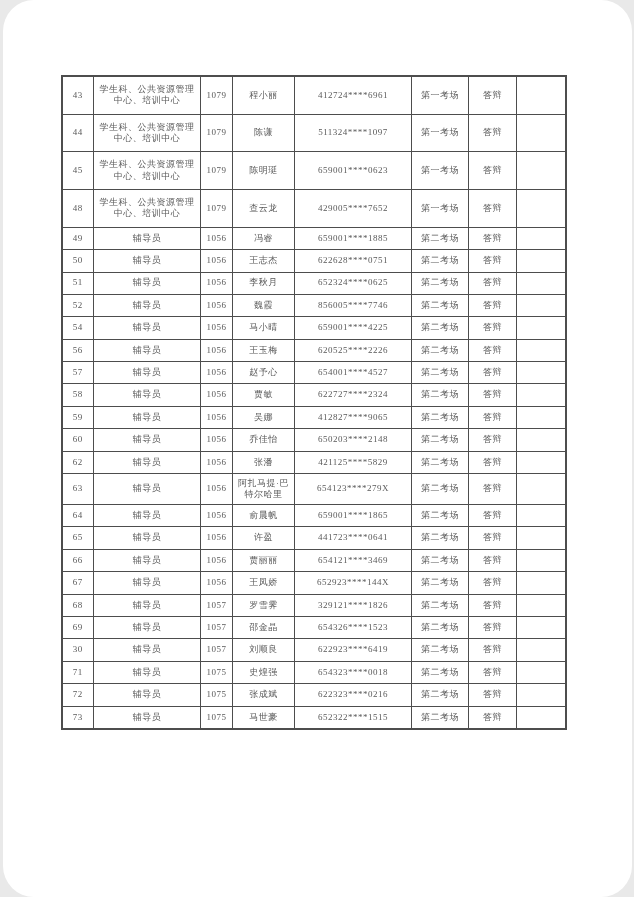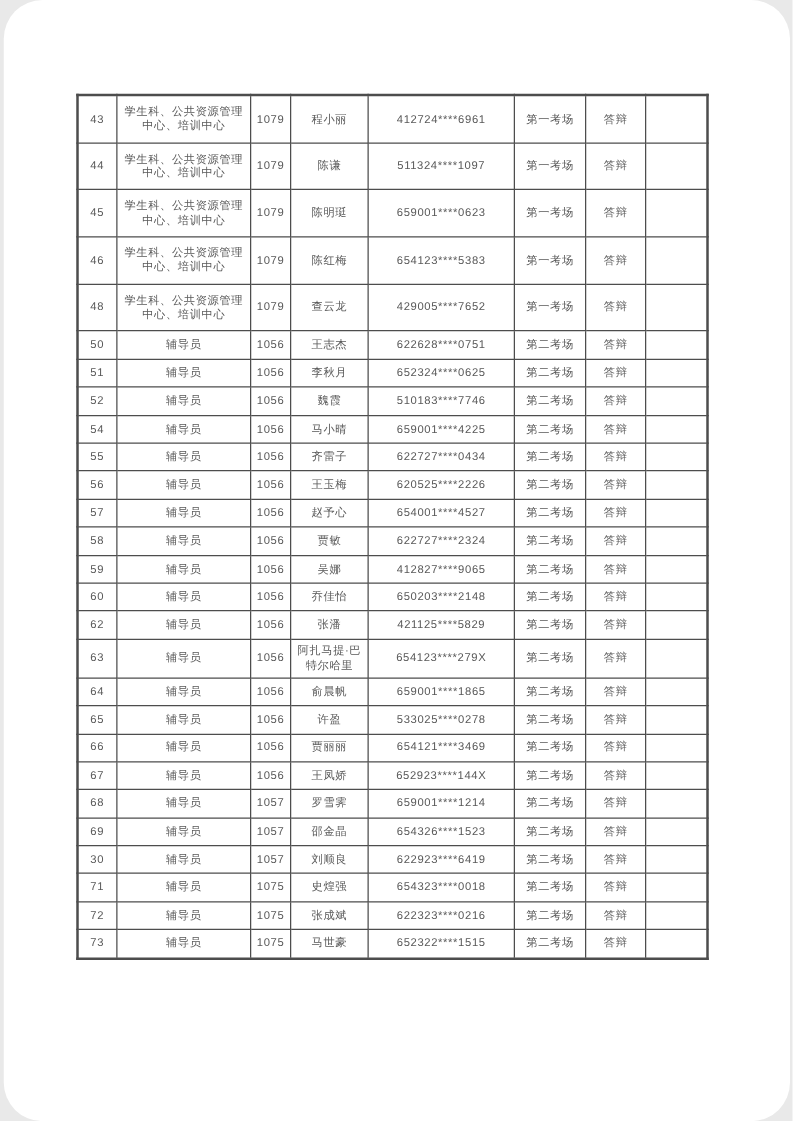--- a/index.html
+++ b/index.html
@@ -9,21 +9,21 @@
     --paper:#ffffff;
   }
   html,body{margin:0;padding:0;}
   body{background:#e9e9e9;}
   .page{
     position:relative;
     width:629px;height:897px;
     margin:0 auto;
     background:var(--paper);
     overflow:hidden;
-    font-family:Liberation Sans, sans-serif;
+    font-family:Liberation Serif, serif;
     border-radius:31px;
   }
   table.roster{
     position:absolute;
     left:58px;top:75px;
     width:504px;
     border-collapse:collapse;
     table-layout:fixed;
     border:2px solid var(--border);
   }
@@ -88,40 +88,40 @@
           <td class="col-no">45</td>
           <td class="col-position">学生科、公共资源管理中心、培训中心</td>
           <td class="col-code">1079</td>
           <td class="col-name">陈明珽</td>
           <td class="col-id">659001****0623</td>
           <td class="col-venue">第一考场</td>
           <td class="col-method">答辩</td>
           <td class="col-note"></td>
         </tr>
         <tr class="tall">
-          <td class="col-no">46</td>
-          <td class="col-position">学生科、公共资源管理中心、培训中心</td>
-          <td class="col-code">1079</td>
-          <td class="col-name">陈红梅</td>
-          <td class="col-id">654123****5383</td>
-          <td class="col-venue">第一考场</td>
-          <td class="col-method">答辩</td>
-          <td class="col-note"></td>
-        </tr>
-        <tr class="tall">
           <td class="col-no">48</td>
           <td class="col-position">学生科、公共资源管理中心、培训中心</td>
           <td class="col-code">1079</td>
           <td class="col-name">查云龙</td>
           <td class="col-id">429005****7652</td>
           <td class="col-venue">第一考场</td>
           <td class="col-method">答辩</td>
           <td class="col-note"></td>
         </tr>
         <tr>
+          <td class="col-no">49</td>
+          <td class="col-position">辅导员</td>
+          <td class="col-code">1056</td>
+          <td class="col-name">冯睿</td>
+          <td class="col-id">659001****1885</td>
+          <td class="col-venue">第二考场</td>
+          <td class="col-method">答辩</td>
+          <td class="col-note"></td>
+        </tr>
+        <tr>
           <td class="col-no">50</td>
           <td class="col-position">辅导员</td>
           <td class="col-code">1056</td>
           <td class="col-name">王志杰</td>
           <td class="col-id">622628****0751</td>
           <td class="col-venue">第二考场</td>
           <td class="col-method">答辩</td>
           <td class="col-note"></td>
         </tr>
         <tr>
@@ -132,46 +132,36 @@
           <td class="col-id">652324****0625</td>
           <td class="col-venue">第二考场</td>
           <td class="col-method">答辩</td>
           <td class="col-note"></td>
         </tr>
         <tr>
           <td class="col-no">52</td>
           <td class="col-position">辅导员</td>
           <td class="col-code">1056</td>
           <td class="col-name">魏霞</td>
-          <td class="col-id">510183****7746</td>
+          <td class="col-id">856005****7746</td>
           <td class="col-venue">第二考场</td>
           <td class="col-method">答辩</td>
           <td class="col-note"></td>
         </tr>
         <tr>
           <td class="col-no">54</td>
           <td class="col-position">辅导员</td>
           <td class="col-code">1056</td>
           <td class="col-name">马小晴</td>
           <td class="col-id">659001****4225</td>
           <td class="col-venue">第二考场</td>
           <td class="col-method">答辩</td>
           <td class="col-note"></td>
         </tr>
         <tr>
-          <td class="col-no">55</td>
-          <td class="col-position">辅导员</td>
-          <td class="col-code">1056</td>
-          <td class="col-name">齐雷子</td>
-          <td class="col-id">622727****0434</td>
-          <td class="col-venue">第二考场</td>
-          <td class="col-method">答辩</td>
-          <td class="col-note"></td>
-        </tr>
-        <tr>
           <td class="col-no">56</td>
           <td class="col-position">辅导员</td>
           <td class="col-code">1056</td>
           <td class="col-name">王玉梅</td>
           <td class="col-id">620525****2226</td>
           <td class="col-venue">第二考场</td>
           <td class="col-method">答辩</td>
           <td class="col-note"></td>
         </tr>
         <tr>
@@ -242,21 +232,21 @@
           <td class="col-id">659001****1865</td>
           <td class="col-venue">第二考场</td>
           <td class="col-method">答辩</td>
           <td class="col-note"></td>
         </tr>
         <tr>
           <td class="col-no">65</td>
           <td class="col-position">辅导员</td>
           <td class="col-code">1056</td>
           <td class="col-name">许盈</td>
-          <td class="col-id">533025****0278</td>
+          <td class="col-id">441723****0641</td>
           <td class="col-venue">第二考场</td>
           <td class="col-method">答辩</td>
           <td class="col-note"></td>
         </tr>
         <tr>
           <td class="col-no">66</td>
           <td class="col-position">辅导员</td>
           <td class="col-code">1056</td>
           <td class="col-name">贾丽丽</td>
           <td class="col-id">654121****3469</td>
@@ -272,21 +262,21 @@
           <td class="col-id">652923****144X</td>
           <td class="col-venue">第二考场</td>
           <td class="col-method">答辩</td>
           <td class="col-note"></td>
         </tr>
         <tr>
           <td class="col-no">68</td>
           <td class="col-position">辅导员</td>
           <td class="col-code">1057</td>
           <td class="col-name">罗雪霁</td>
-          <td class="col-id">659001****1214</td>
+          <td class="col-id">329121****1826</td>
           <td class="col-venue">第二考场</td>
           <td class="col-method">答辩</td>
           <td class="col-note"></td>
         </tr>
         <tr>
           <td class="col-no">69</td>
           <td class="col-position">辅导员</td>
           <td class="col-code">1057</td>
           <td class="col-name">邵金晶</td>
           <td class="col-id">654326****1523</td>

